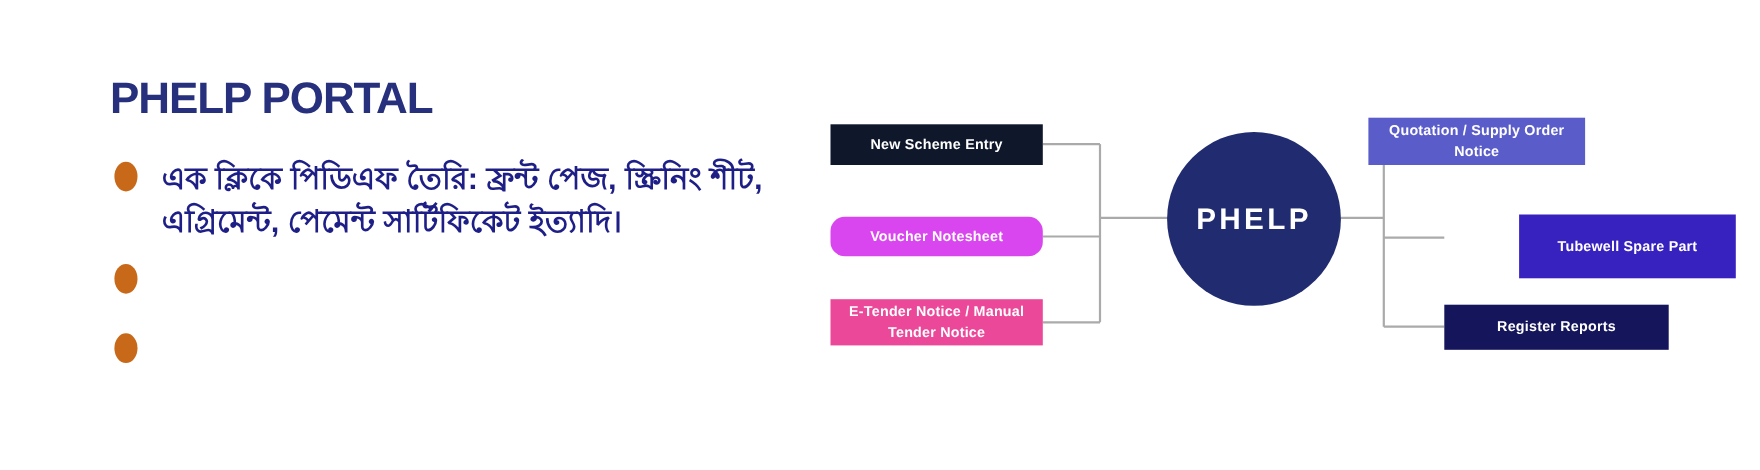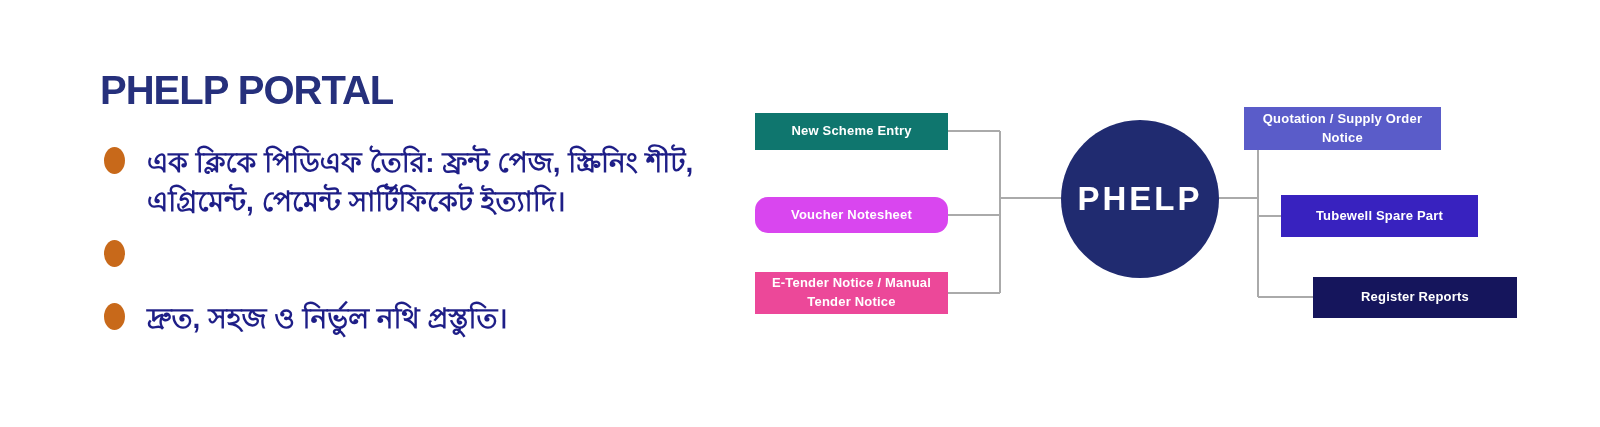--- a/index.html
+++ b/index.html
@@ -68,74 +68,73 @@
     font-size: 13px;
     font-weight: 700;
     letter-spacing: 0.2px;
     line-height: 1.45;
     padding: 2px 10px;
   }
   .node-l1 { left: 755px;  top: 113px; width: 193px; height: 37px; }
   .node-l2 { left: 755px;  top: 197px; width: 193px; height: 36px; }
   .node-l3 { left: 755px;  top: 272px; width: 193px; height: 42px; }
   .node-r1 { left: 1244px; top: 107px; width: 197px; height: 43px; }
-  .node-r2 { left: 1281px; top: 195px; width: 197px; height: 42px; }
+  .node-r2 { left: 1381px; top: 195px; width: 197px; height: 58px; }
   .node-r3 { left: 1313px; top: 277px; width: 204px; height: 41px; }
 
   .hub-circle {
     position: absolute;
     left: 1061px;
     top: 120px;
     width: 158px;
     height: 158px;
     border-radius: 50%;
     display: flex;
     align-items: center;
     justify-content: center;
     color: #ffffff;
-    font-size: 33px;
+    font-size: 27px;
     font-weight: 700;
     letter-spacing: 3px;
   }
 </style>
 </head>
 <body>
 
 <div class="hero-title" style="color: rgb(38, 48, 124);">PHELP PORTAL</div>
 
 <div class="bullet-row row-1">
   <div class="bullet-dot" style="background-color: rgb(200, 105, 26);"></div>
   <div class="bullet-text" style="color: rgb(30, 30, 135);"> এক ক্লিকে পিডিএফ তৈরি: ফ্রন্ট পেজ, স্ক্রিনিং শীট, এগ্রিমেন্ট, পেমেন্ট সার্টিফিকেট ইত্যাদি।</div>
 </div>
 
 <div class="bullet-row row-2">
   <div class="bullet-dot" style="background-color: rgb(200, 105, 26);"></div>
 </div>
 
 <div class="bullet-row row-3">
   <div class="bullet-dot" style="background-color: rgb(200, 105, 26);"></div>
-  <div class="bullet-text" style="color: rgb(30, 30, 135);">দ্রুত, সহজ ও নির্ভুল নথি প্রস্তুতি।</div>
 </div>
 
 <svg class="connector-svg" viewBox="0 0 1600 427" xmlns="http://www.w3.org/2000/svg">
   <g style="stroke: rgb(170, 170, 170);">
     <path d="M948,131 H1000"></path>
     <path d="M948,215 H1000"></path>
     <path d="M948,293 H1000"></path>
     <path d="M1000,131 V293"></path>
     <path d="M1000,198 H1062"></path>
     <path d="M1218,198 H1258"></path>
     <path d="M1258,129 V297"></path>
     <path d="M1258,129 H1313"></path>
     <path d="M1258,216 H1313"></path>
     <path d="M1258,297 H1313"></path>
   </g>
 </svg>
 
-<div class="node node-l1" style="background-color: #0f766e;">New Scheme Entry</div>
+<div class="node node-l1" style="background-color: #0f172a;">New Scheme Entry</div>
 <div class="node node-l2" style="background-color: #d946ef; border-radius: 13px;">Voucher Notesheet</div>
 <div class="node node-l3" style="background-color: #ec4899;">E-Tender Notice / Manual Tender Notice</div>
 
 <div class="hub-circle" style="background-color: rgb(32, 43, 112);">PHELP</div>
 
 <div class="node node-r1" style="background-color: rgb(90, 92, 201);">Quotation / Supply Order Notice</div>
 <div class="node node-r2" style="background-color: rgb(56, 34, 191);">Tubewell Spare Part</div>
 <div class="node node-r3" style="background-color: rgb(21, 21, 92);">Register Reports</div>
 
 </body></html>

